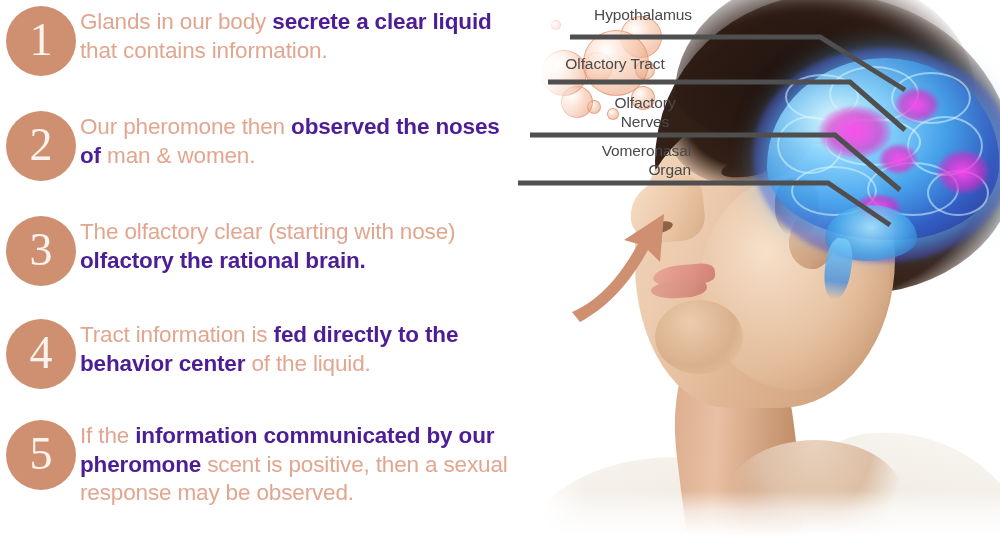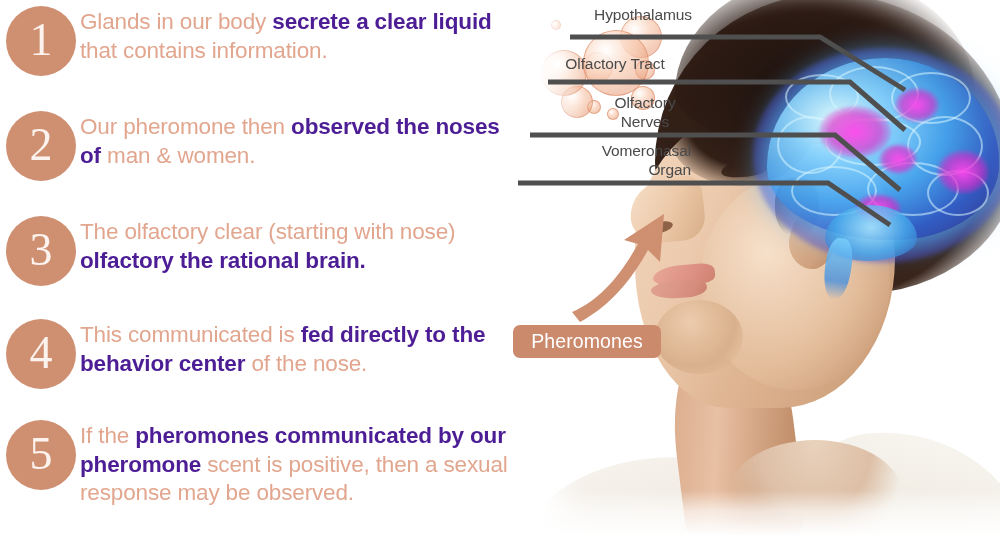--- a/index.html
+++ b/index.html
@@ -209,26 +209,26 @@
       <div class="copy"><span>Our pheromone then </span><b>observed the noses of</b><span> man &amp; women.</span></div>
     </div>
 
     <div class="step" style="top:216px;">
       <div class="bullet">3</div>
       <div class="copy"><span>The olfactory clear (starting with nose) </span><b>olfactory the rational brain.</b></div>
     </div>
 
     <div class="step" style="top:319px;">
       <div class="bullet">4</div>
-      <div class="copy"><span>This communicated is </span><b>fed directly to the behavior center</b><span> of the nose.</span></div>
+      <div class="copy"><span>Tract information is </span><b>fed directly to the behavior center</b><span> of the liquid.</span></div>
     </div>
 
     <div class="step" style="top:420px;">
       <div class="bullet">5</div>
-      <div class="copy"><span>If the </span><b>pheromones communicated by our pheromone</b><span> scent is positive, then a sexual response may be observed.</span></div>
+      <div class="copy"><span>If the </span><b>information communicated by our pheromone</b><span> scent is positive, then a sexual response may be observed.</span></div>
     </div>
 
   </div>
 
   <div id="art">
 
     <div id="hairBack"></div>
     <div id="shoulderL"></div>
     <div id="shoulderR"></div>
     <div id="neck"></div>
@@ -297,15 +297,14 @@
     <path d="M572 312 C600 300 620 276 638 244 L624 240 L664 214 L660 262 L648 250 C628 286 606 308 580 322 Z" fill="#cf8f71"></path>
   </svg>
 
   <div class="lbl" style="left:545px; top:55px; width:140px;">Olfactory Tract</div>
   <div class="lbl" style="left:578px; top:6px;  width:130px;">Hypothalamus</div>
   <div class="lbl" style="left:585px; top:94px; width:120px;">Olfactory
 Nerves</div>
   <div class="lbl" style="left:516px; top:142px; width:140px; text-align:right;margin-left:35px;">Vomeronasal
 Organ</div>
 
-  <div id="badge">Pheromones</div>
 
 </div>
 
 </body></html>

